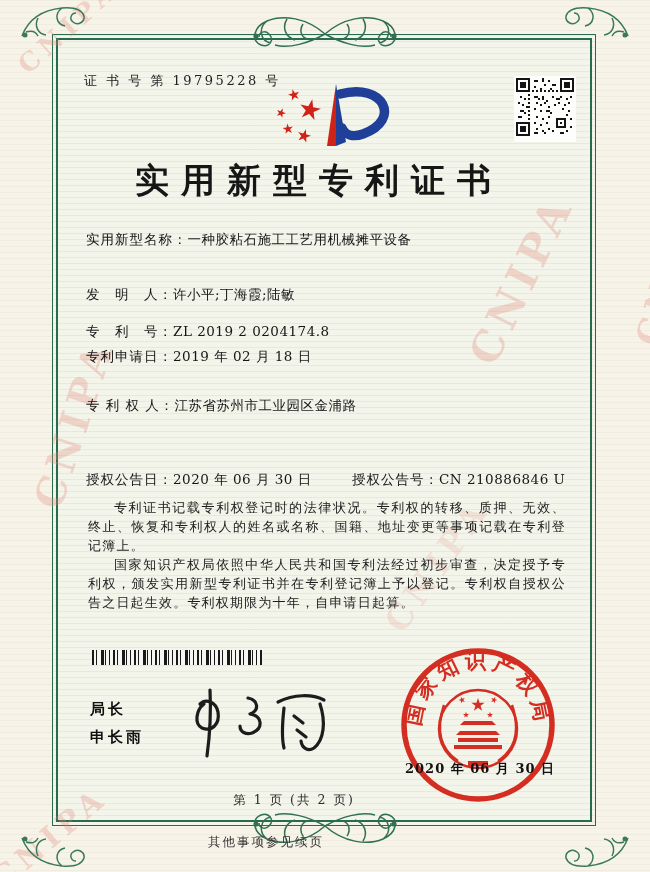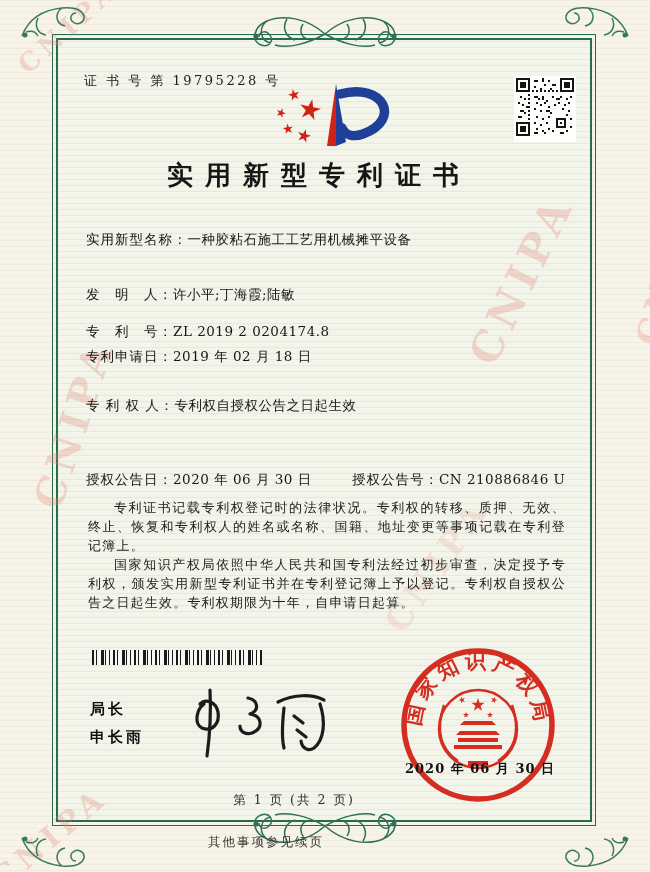--- a/index.html
+++ b/index.html
@@ -43,21 +43,21 @@
   .orn.tl{left:18px;top:2px;}
   .orn.tr{left:562px;top:2px;transform:scaleX(-1);}
   .orn.bl{left:18px;top:832px;transform:scaleY(-1);}
   .orn.br{left:562px;top:832px;transform:scale(-1,-1);}
   
   .cert-no{position:absolute;left:84px;top:72px;z-index:3;font-size:13px;letter-spacing:2.5px;color:#222;}
   .qr{position:absolute;left:514px;top:76px;z-index:3;background:#fdfdfb;padding:2px;}
   .logo{position:absolute;left:266px;top:82px;z-index:3;}
   .title{
     position:absolute;left:0;top:158px;width:626px;z-index:3;text-align:center;
-    font-size:26px;font-weight:bold;letter-spacing:12px;color:#161616;text-indent:12px;
+    font-size:34px;font-weight:bold;letter-spacing:12px;color:#161616;text-indent:12px;
   }
   .row{position:absolute;left:86px;z-index:3;font-size:13.5px;color:#161616;white-space:nowrap;}
   .row .lab{letter-spacing:1px;text-align:center;}
   .row .val{letter-spacing:0.5px;}
   .r1{top:231px;} .r2{top:286px;} .r3{top:323px;} .r4{top:348px;} .r5{top:397px;} .r6{top:434px;} .r7{top:471px;}
   .grant-right{position:absolute;left:266px;top:0;}
   .bodytext{
     position:absolute;left:88px;top:498px;width:478px;z-index:3;
     font-size:13px;line-height:19px;letter-spacing:1.2px;color:#1d1d1d;text-align:justify;
   }
@@ -175,21 +175,21 @@
   <div class="row r2">
     <span class="lab">发　明　人：</span><span class="val">许小平;丁海霞;陆敏</span>
   </div>
   <div class="row r3">
     <span class="lab">专　利　号：</span><span class="val">ZL 2019 2 0204174.8</span>
   </div>
   <div class="row r4">
     <span class="lab">专利申请日：</span><span class="val">2019 年 02 月 18 日</span>
   </div>
   <div class="row r5">
-    <span class="lab">专 利 权 人：</span><span class="val">专利权自授权公告之日起生效</span>
+    <span class="lab">专 利 权 人：</span><span class="val">江苏省苏州市工业园区金浦路</span>
   </div>
   <div class="row r7">
     <span class="lab">授权公告日：</span><span class="val">2020 年 06 月 30 日</span>
     <span class="grant-right">
       <span class="lab">授权公告号：</span><span class="val">CN 210886846 U</span>
     </span>
   </div>
 
   <div class="bodytext">
     <p>专利证书记载专利权登记时的法律状况。专利权的转移、质押、无效、终止、恢复和专利权人的姓名或名称、国籍、地址变更等事项记载在专利登记簿上。</p>

